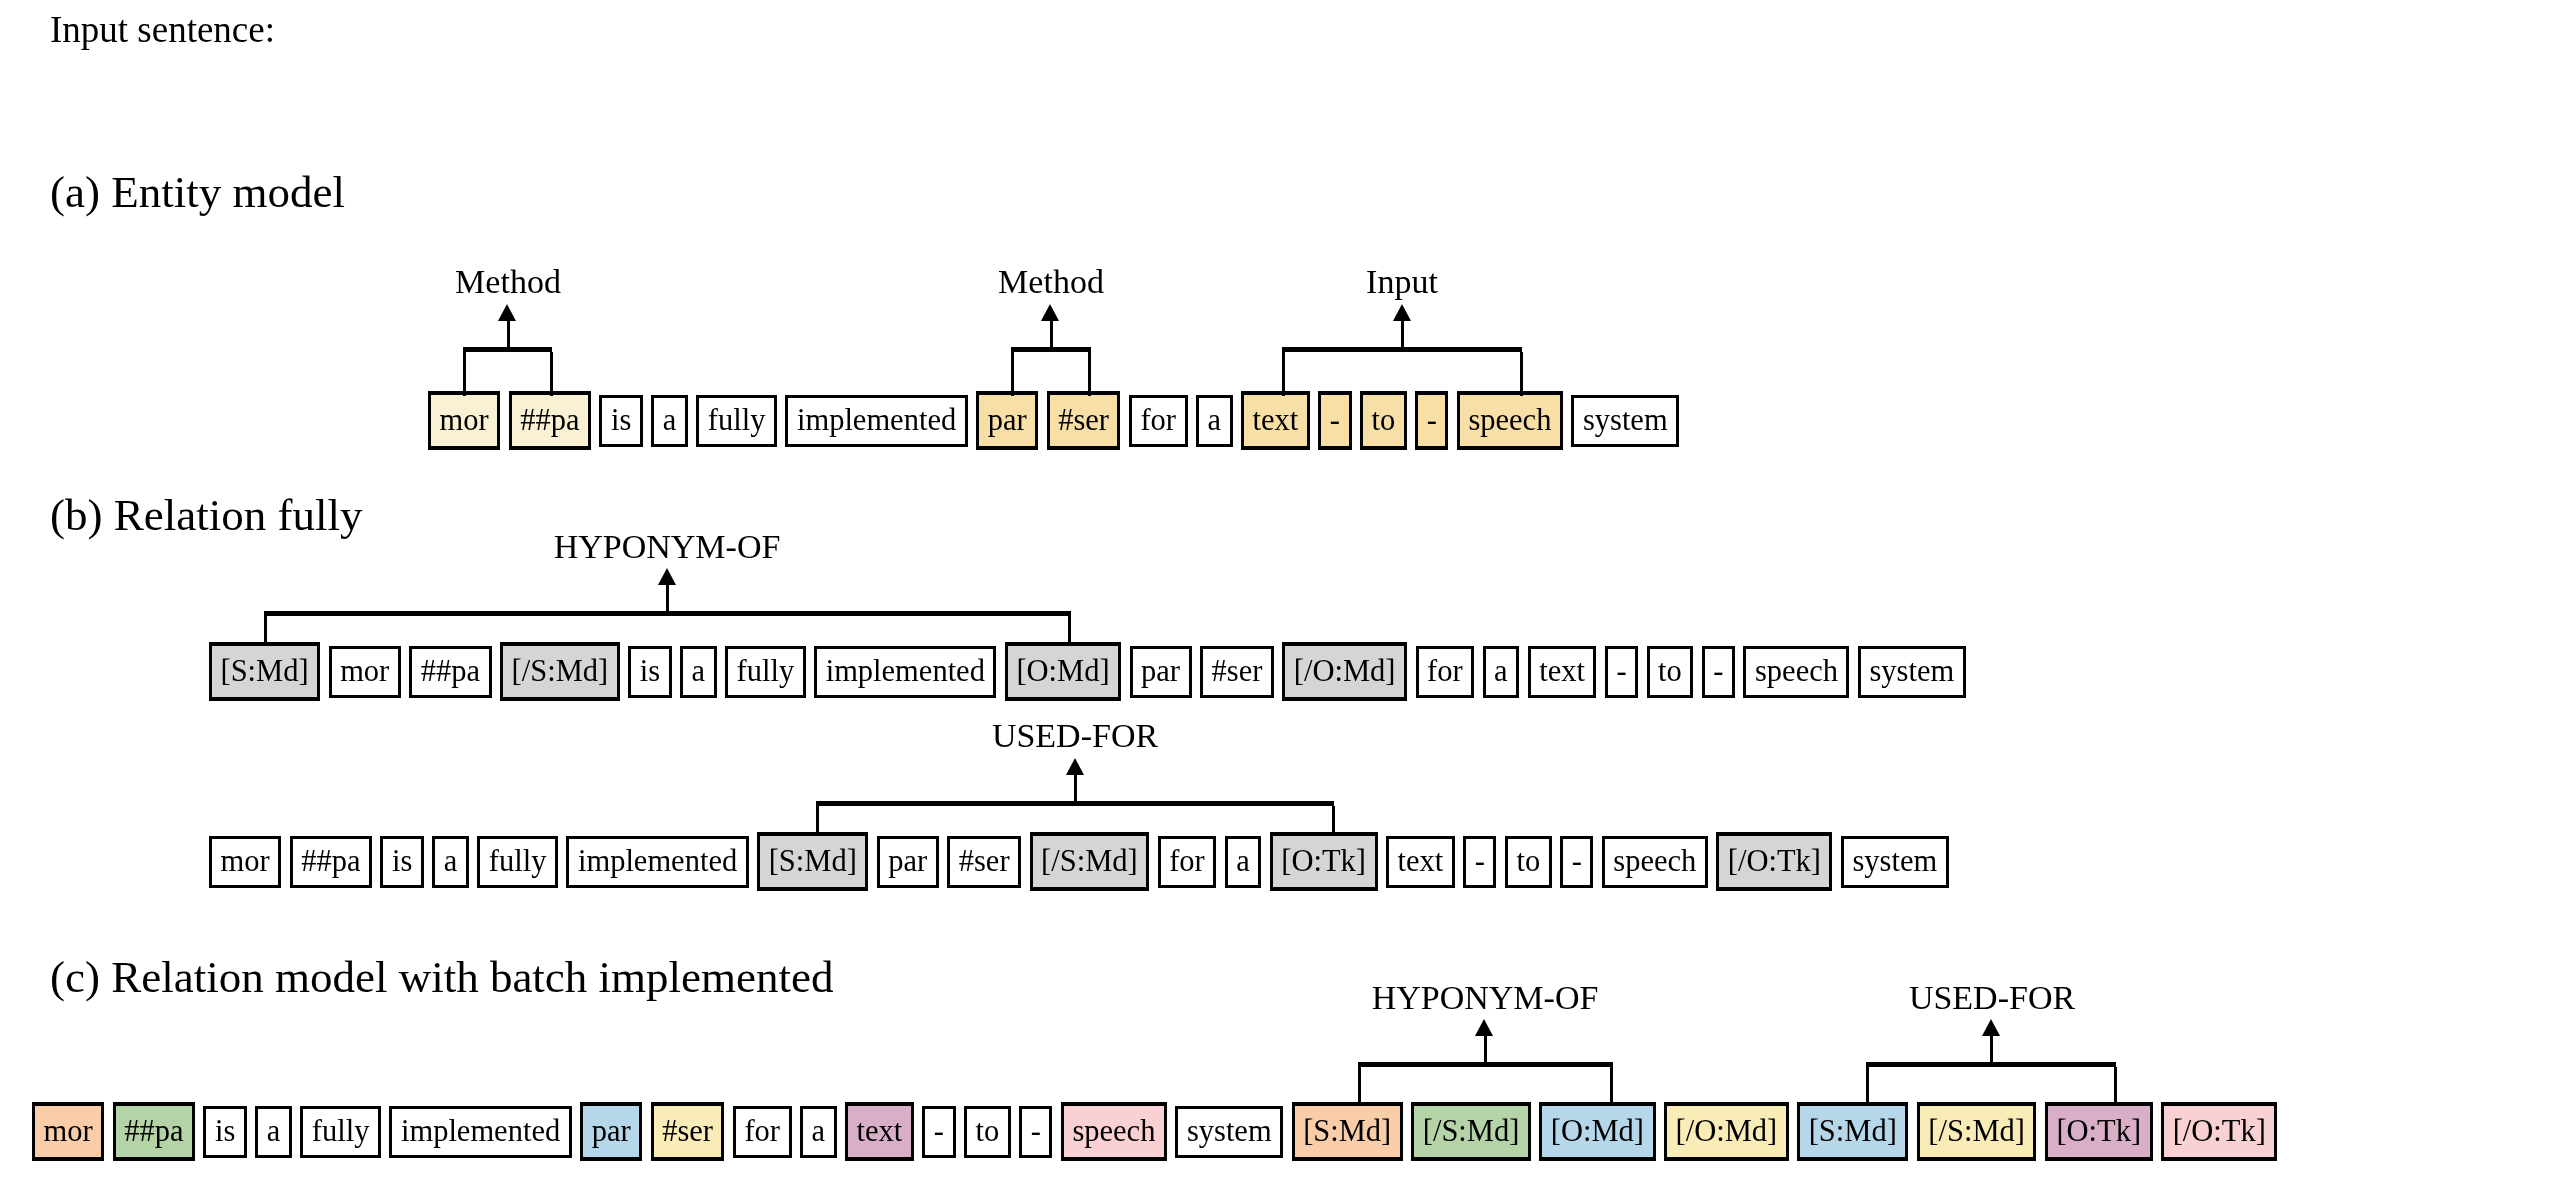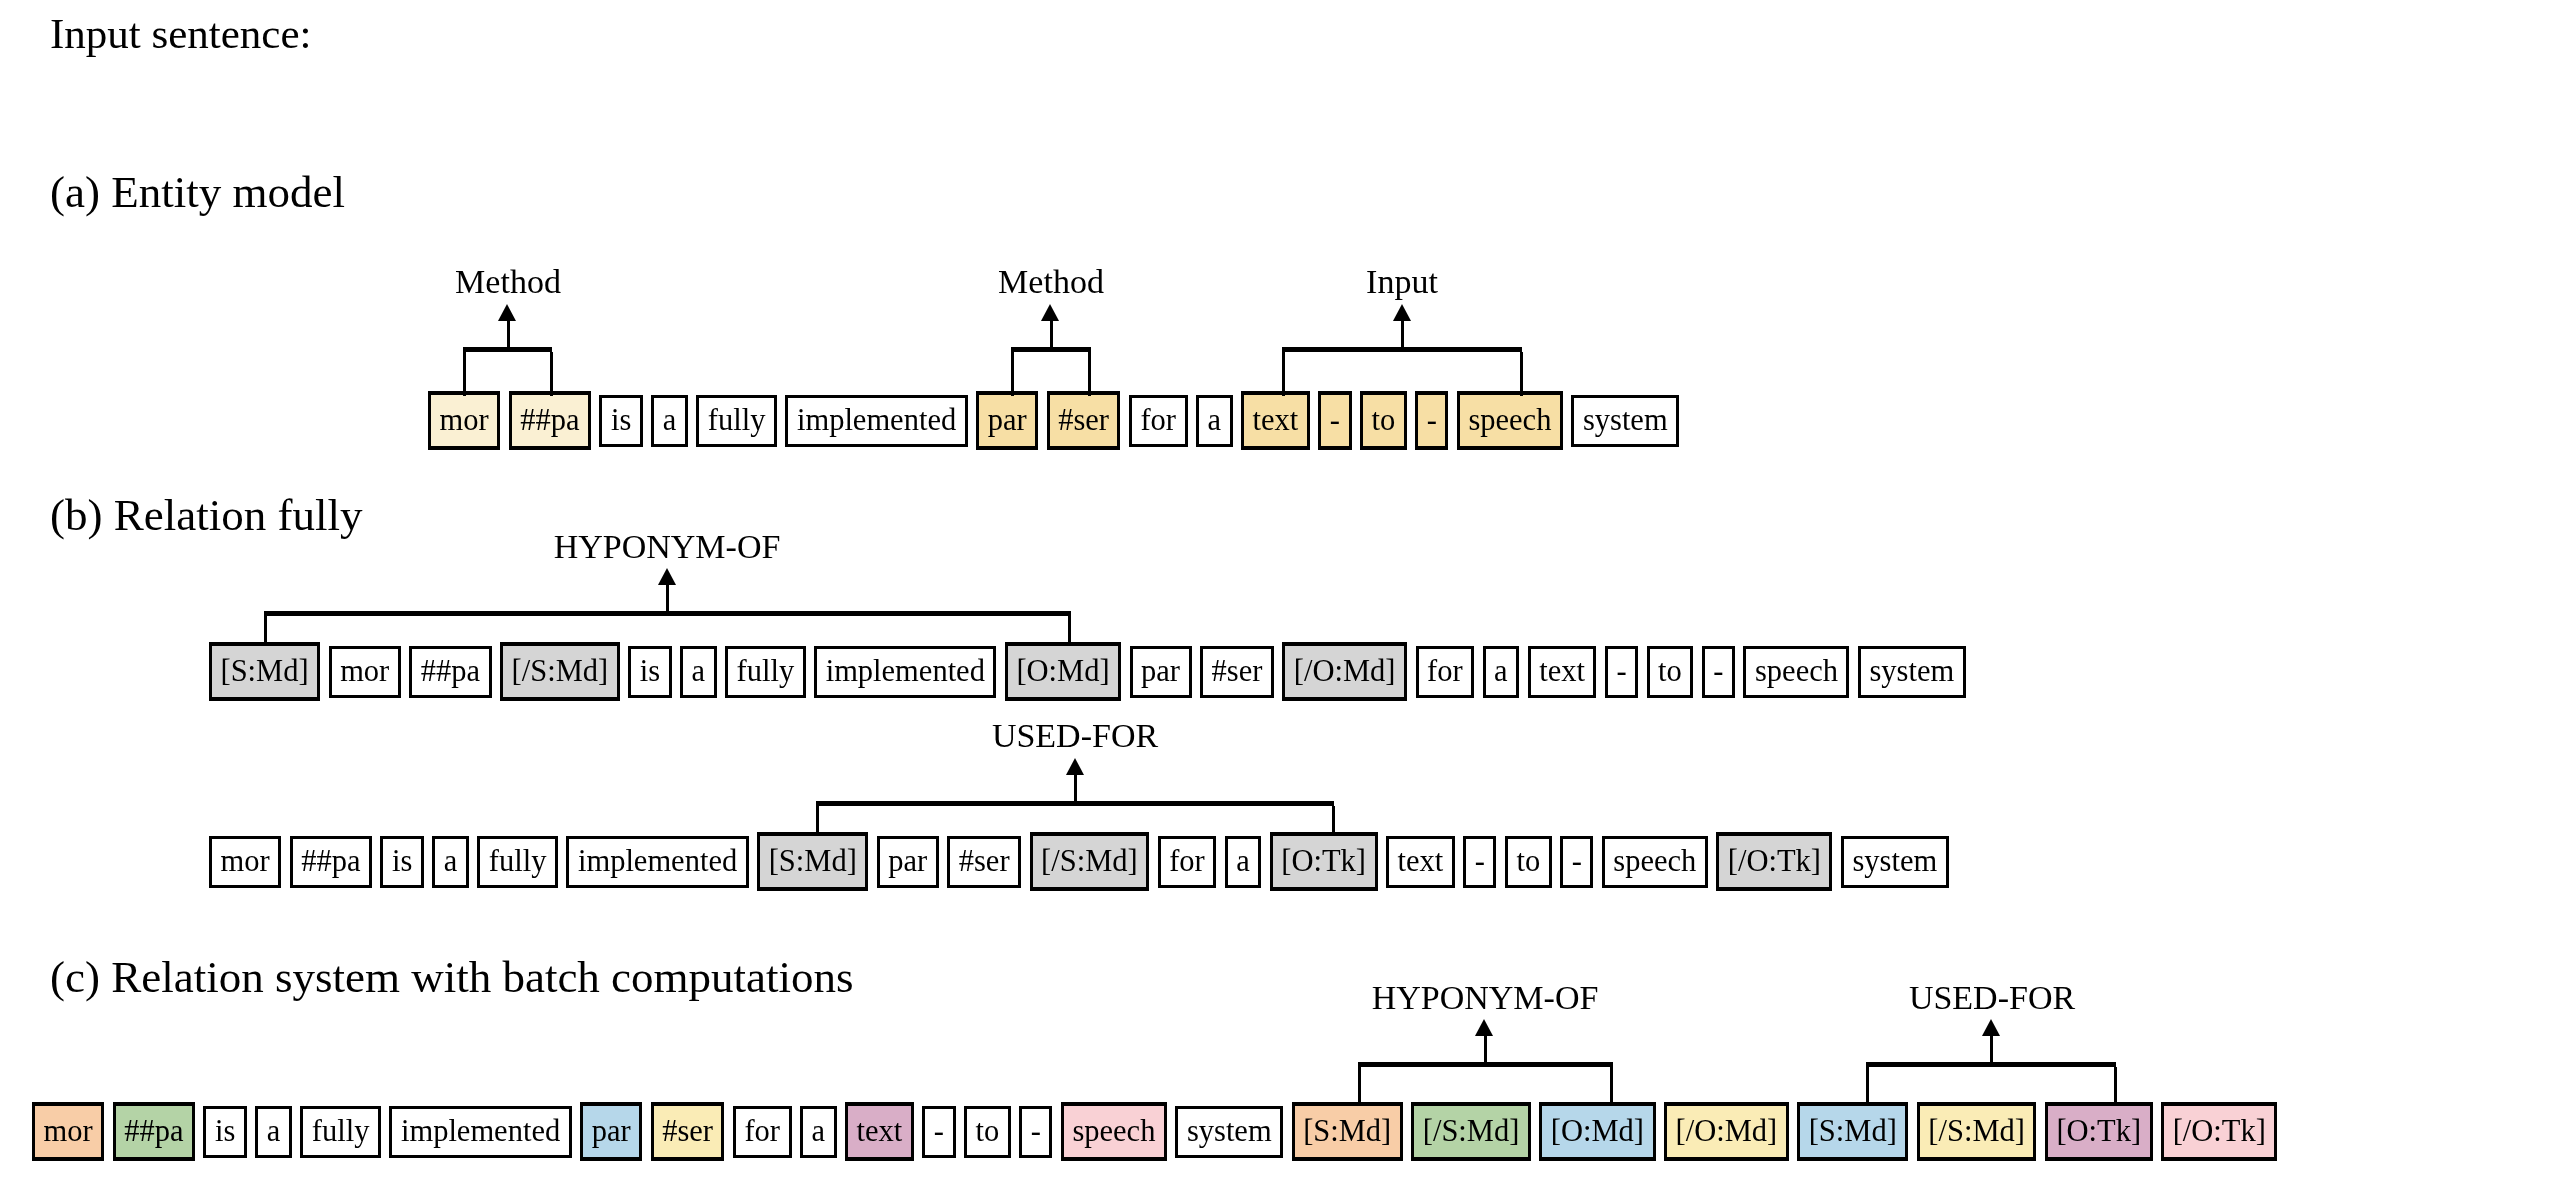--- a/index.html
+++ b/index.html
@@ -1,20 +1,20 @@
 <!DOCTYPE html>
 <html style="font-size:9px"><head>
 <meta charset="utf-8">
 <style>
   html,body{margin:0;padding:0;background:#ffffff;}
   .canvas{
     position:relative;width:2576px;height:1189px;background:#ffffff;
     font-family:"Liberation Serif","DejaVu Serif",serif;color:#000;overflow:hidden;
   }
-  .hline{position:absolute;left:50px;white-space:nowrap;font-size:43px;line-height:1.16;}
+  .hline{position:absolute;left:50px;white-space:nowrap;font-size:37px;line-height:1.16;}
   .line1{top:9px;}
   .line2{top:60px;}
   .sec{position:absolute;left:50px;white-space:nowrap;font-size:45px;}
   #sec-a{top:166px;}
   #sec-b{top:489px;}
   #sec-c{top:951px;}
   .row{position:absolute;display:flex;align-items:center;gap:8.5px;height:63px;}
   #row-a{left:428px;top:389px;}
   #row-b1{left:209px;top:640px;}
   #row-b2{left:209px;top:830px;}
@@ -33,21 +33,21 @@
   .albl{position:absolute;transform:translateX(-50%);font-size:34px;white-space:nowrap;}
 </style>
 </head>
 <body>
 
 <div class="canvas">
   <div class="hline line1">Input sentence:</div>
 
   <div class="sec" id="sec-a">(a) Entity model</div>
   <div class="sec" id="sec-b">(b) Relation fully</div>
-  <div class="sec" id="sec-c">(c) Relation system with batch computations</div>
+  <div class="sec" id="sec-c">(c) Relation model with batch implemented</div>
 
   <div class="row" id="row-a">
       <div class="box special" style="background: rgb(250, 240, 211);">mor</div>
       <div class="box special" style="background: rgb(250, 240, 211);">##pa</div>
       <div class="box" style="background: rgb(255, 255, 255);">is</div>
       <div class="box" style="background: rgb(255, 255, 255);">a</div>
       <div class="box" style="background: rgb(255, 255, 255);">fully</div>
       <div class="box" style="background: rgb(255, 255, 255);">implemented</div>
       <div class="box special" style="background: rgb(247, 223, 165);">par</div>
       <div class="box special" style="background: rgb(247, 223, 165);">#ser</div>

